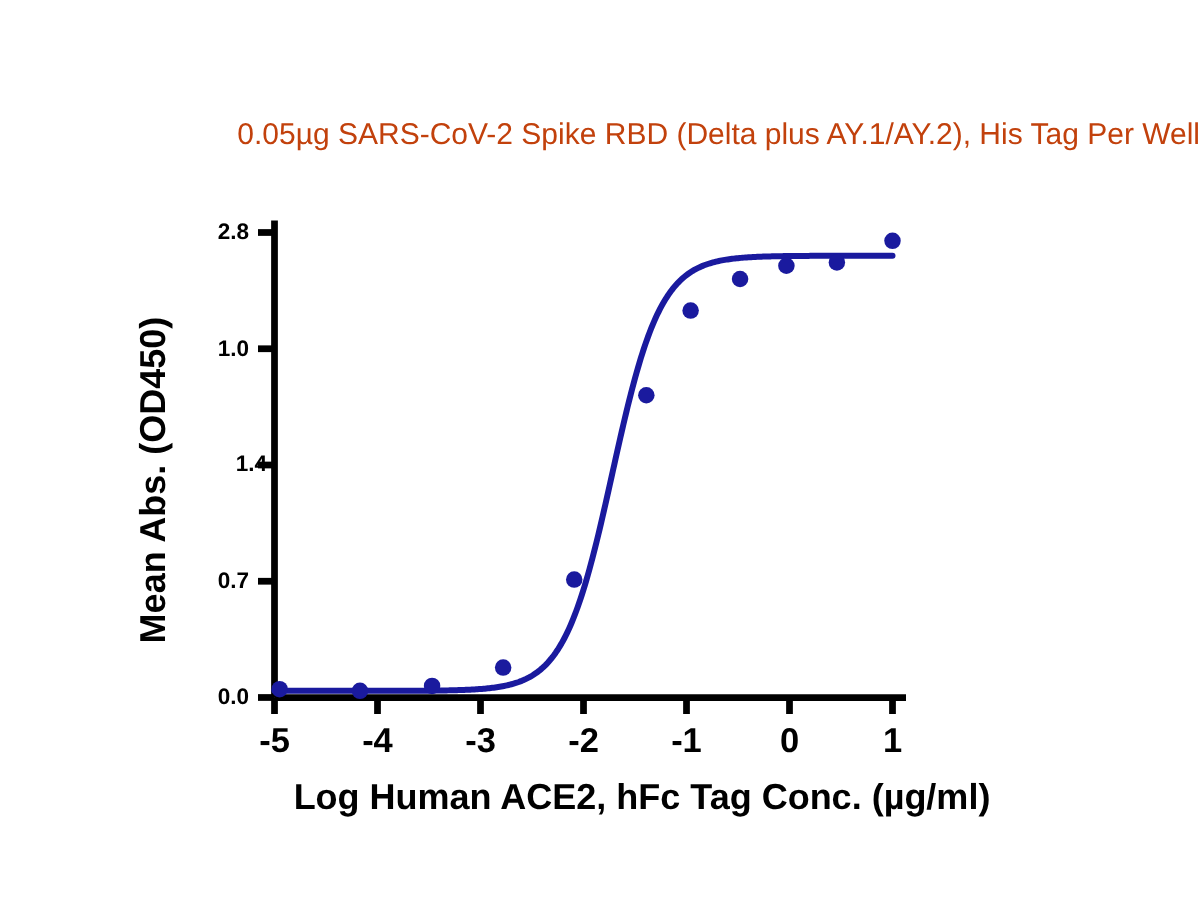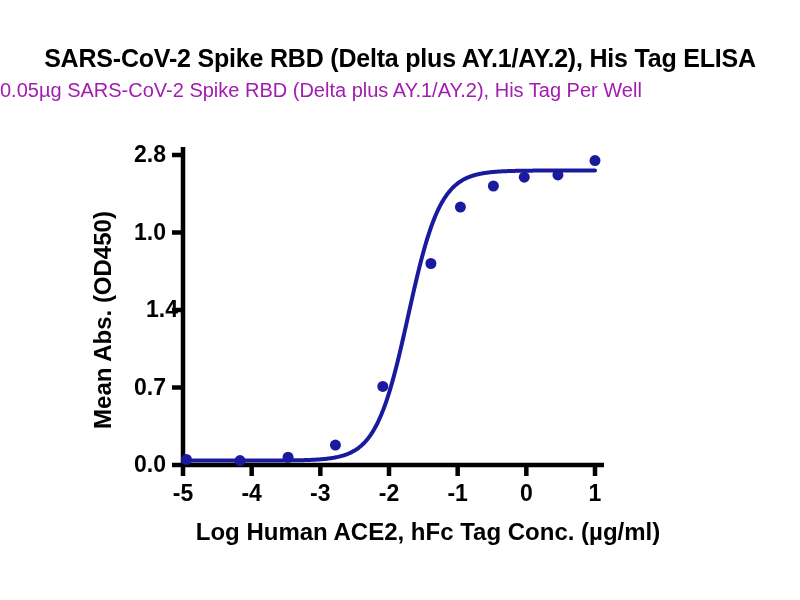--- a/index.html
+++ b/index.html
@@ -29,24 +29,24 @@
     font-weight: bold;
     color: #000000;
     letter-spacing: -0.2px;
     white-space: nowrap;
   }
   .subtitle {
     position: absolute;
     top: 79px;
     left: 0;
     width: 800px;
-    text-align: left;
+    text-align: right;
     font-size: 20px;
     font-weight: normal;
-    color: #a21caf;
+    color: #c2410c;
     white-space: nowrap;
   }
   .plot-area {
     position: absolute;
     left: 0; top: 0;
     width: 800px; height: 600px;
   }
   .axis-title-x {
     position: absolute;
     left: 0;
@@ -69,42 +69,41 @@
     font-weight: bold;
     color: #000000;
     white-space: nowrap;
     transform: rotate(-90deg);
     transform-origin: center center;
   }
   .tick-label-y {
     position: absolute;
     width: 66px;
     text-align: right;
-    font-size: 23px;
+    font-size: 15px;
     font-weight: bold;
     color: #000000;
     line-height: 23px;
   }
   .tick-label-x {
     position: absolute;
     width: 40px;
     text-align: center;
     font-size: 23px;
     font-weight: bold;
     color: #000000;
     line-height: 23px;
   }
   svg { display: block; }
 </style>
 </head>
 <body>
 
 <div id="figure">
 
-  <div class="title">SARS-CoV-2 Spike RBD (Delta plus AY.1/AY.2), His Tag ELISA</div>
 
   <div class="subtitle">0.05µg SARS-CoV-2 Spike RBD (Delta plus AY.1/AY.2), His Tag Per Well</div>
 
   <div class="plot-area">
 
     <svg id="plot-svg" width="800" height="600">
       <g id="axes-group">
           <line x1="183" y1="465" x2="604" y2="465" stroke="#000" stroke-width="4.5"></line>
           <line x1="183" y1="465" x2="183" y2="147" stroke="#000" stroke-width="4.5"></line>
           <line x1="183" y1="465" x2="183" y2="476" stroke="#000" stroke-width="4.5"></line>

